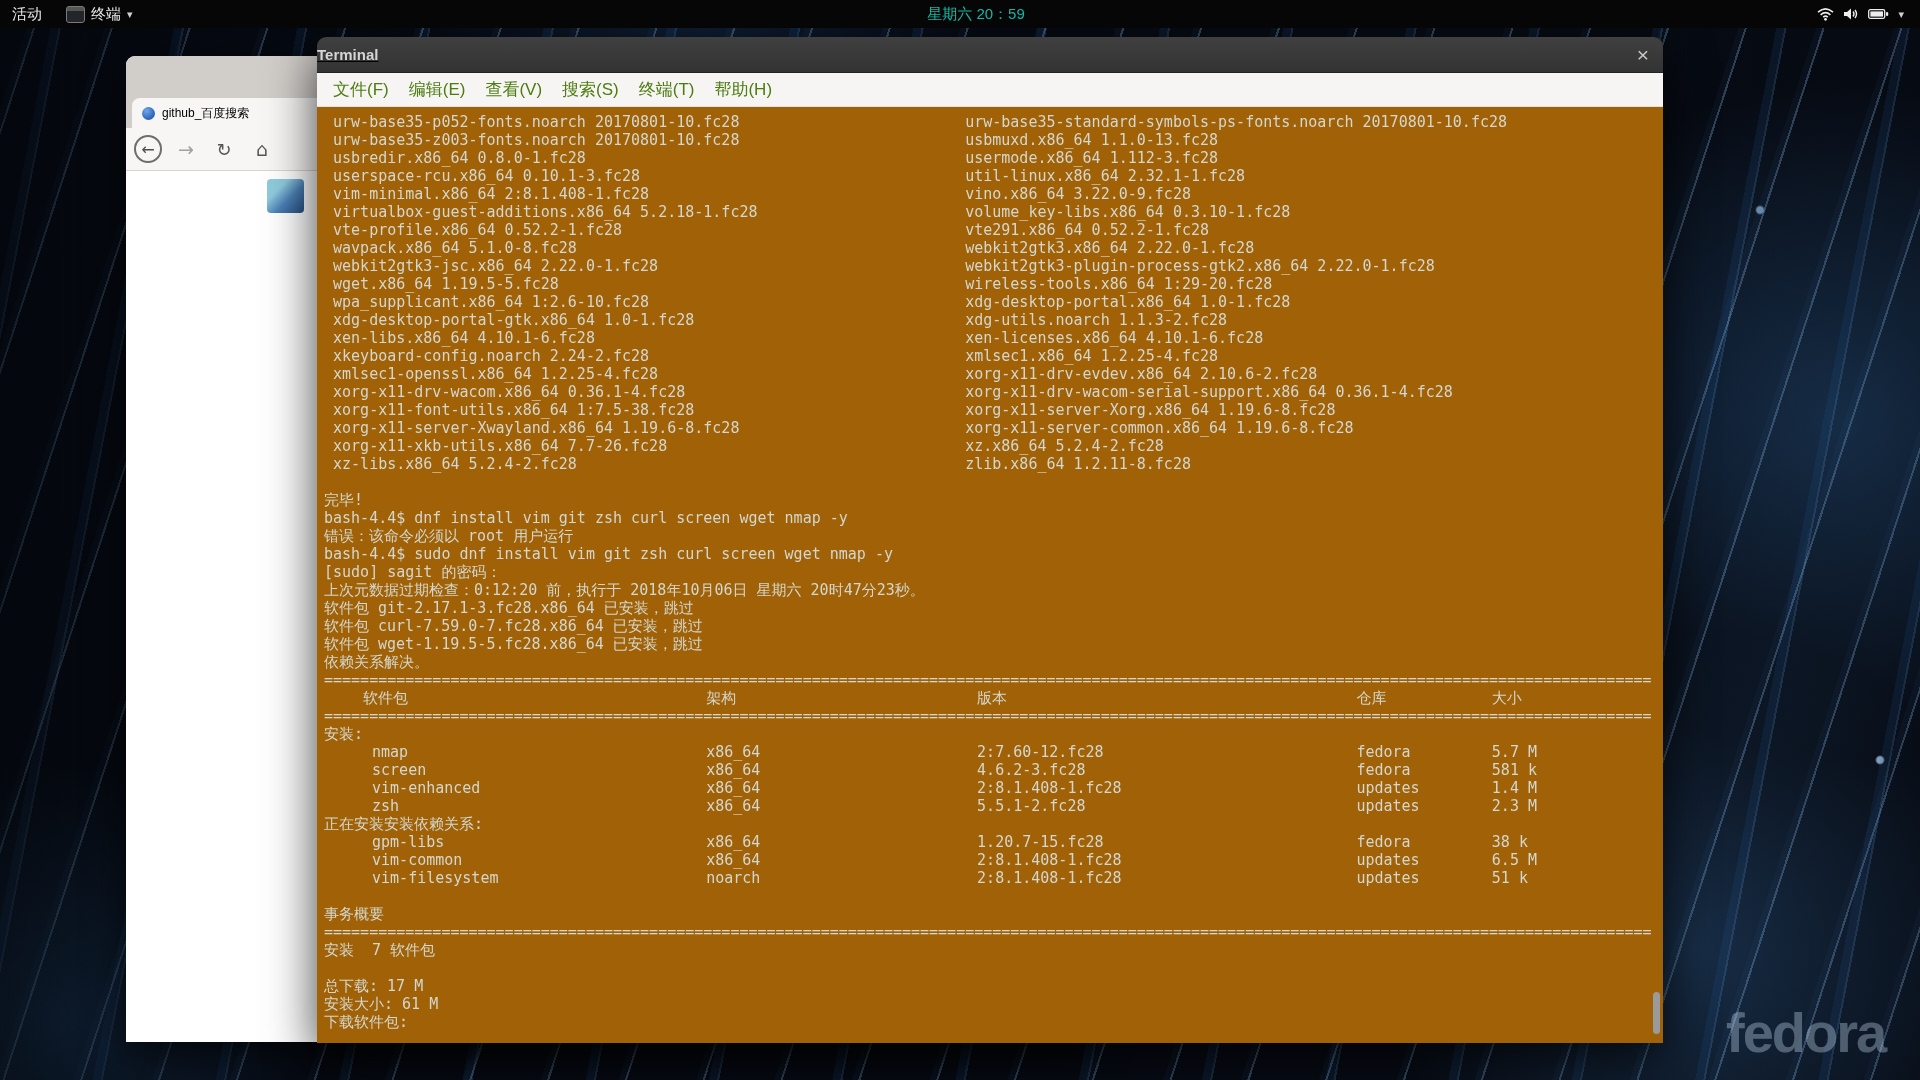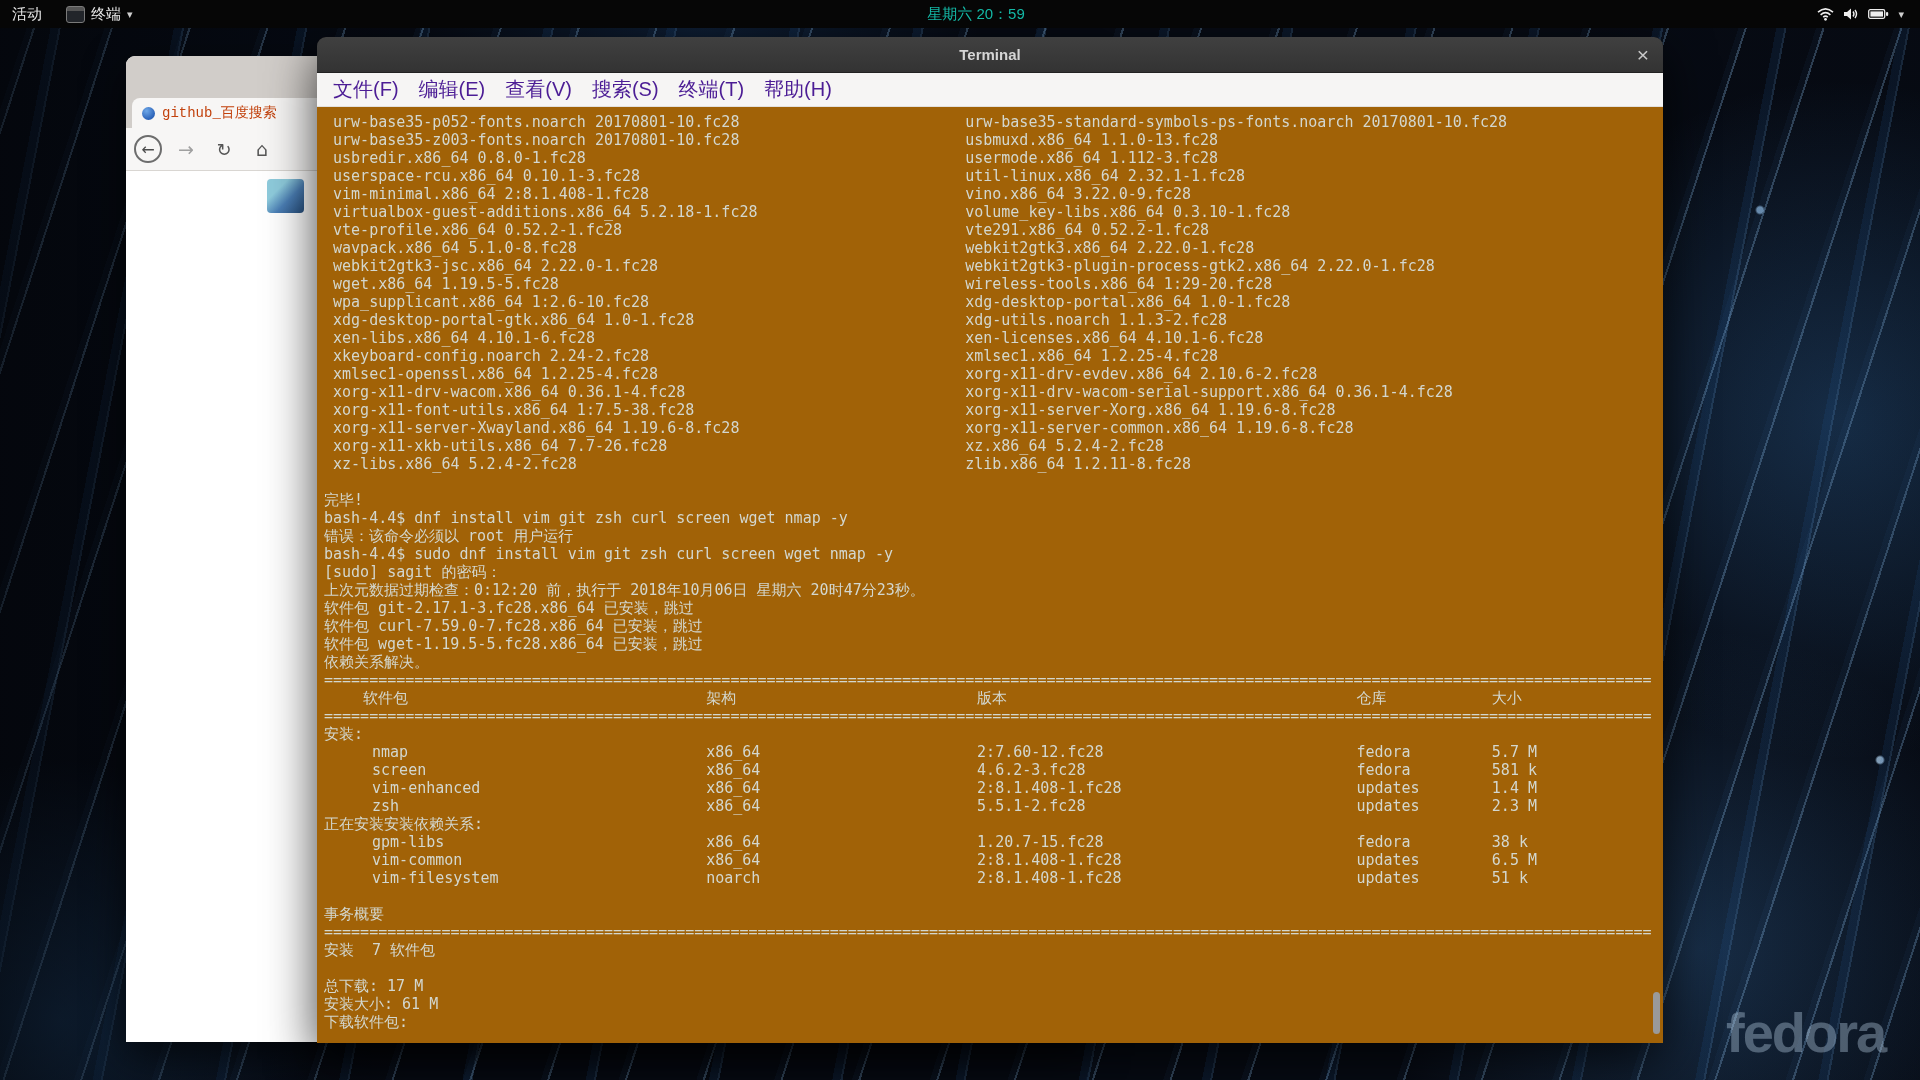--- a/index.html
+++ b/index.html
@@ -61,21 +61,21 @@
     box-shadow:0 14px 40px rgba(0,0,0,0.65);
   }
   .bw-header{position:absolute;left:0;top:0;right:0;height:72px;background:#d1cdc9;border-radius:9px 9px 0 0;}
   .bw-tab{
     position:absolute;left:6px;top:42px;width:204px;height:30px;
     background:#f7f6f5;border-radius:8px 8px 0 0;
     display:flex;align-items:center;gap:7px;padding:0 10px;box-sizing:border-box;
   }
   .favicon{width:13px;height:13px;border-radius:50%;
     background:radial-gradient(circle at 35% 30%, #6fa8e8, #2b62b8 70%);flex:0 0 auto;}
-  .tab-title{font-size:14px;color:#c2410c;white-space:nowrap;overflow:hidden;font-family:Liberation Mono, monospace;}
+  .tab-title{font-size:12px;color:#000000;white-space:nowrap;overflow:hidden;}
   .bw-toolbar{
     position:absolute;left:0;top:72px;right:0;height:42px;background:#f7f6f5;
     border-bottom:1px solid #d9d6d2;display:flex;align-items:center;gap:10px;padding-left:8px;
   }
   .nav{width:28px;height:28px;display:flex;align-items:center;justify-content:center;
     font-family:"DejaVu Sans", sans-serif;}
   .nav.back{border:2px solid #6d6d6d;border-radius:50%;color:#4c4c4c;font-size:16px;}
   .nav.fwd{color:#a0a0a0;font-size:19px;}
   .nav.reload{color:#565656;font-size:18px;}
   .nav.home{color:#565656;font-size:19px;}
@@ -89,30 +89,30 @@
   .terminal{
     position:absolute;left:317px;top:37px;width:1346px;height:1006px;
     border-radius:9px 9px 0 0;z-index:20;overflow:hidden;
     box-shadow:0 16px 50px rgba(0,0,0,0.75);
     background:#000;
   }
   .t-titlebar{
     position:relative;height:35px;
     background:linear-gradient(#404040,#333333);
     border-bottom:1px solid #222;
-    display:flex;align-items:center;justify-content:center;
+    display:flex;align-items:center;text-decoration:underline;
   }
   .t-title{color:#d5d5d5;font-size:15px;font-weight:600;}
   .t-close{position:absolute;right:14px;top:0;height:35px;display:flex;align-items:center;
     color:#c9c9c9;font-size:21px;line-height:1;}
   .t-menubar{
     height:34px;background:#f6f5f4;display:flex;align-items:center;
     padding-left:6px;border-bottom:1px solid #e2e0dd;box-sizing:border-box;
   }
-  .menu-item{font-size:20px;color:#4c1d95;padding:5px 10px;}
+  .menu-item{font-size:17px;color:#4d7c0f;padding:5px 10px;}
   .t-body{
     position:absolute;left:0;right:0;top:70px;bottom:0;background:#a16207;
     padding:6px 0 0 7px;box-sizing:border-box;overflow:hidden;
     font-family:"DejaVu Sans Mono", monospace;
     font-size:15px;line-height:18px;color:#d3d7cf;
   }
   .tline{height:18px;white-space:pre;position:relative;}
   .colL{display:inline-block;width:70ch;white-space:pre;}
   .trow span{position:absolute;top:0;white-space:pre;margin-left:39px;}
   .cc0{left:0;}

